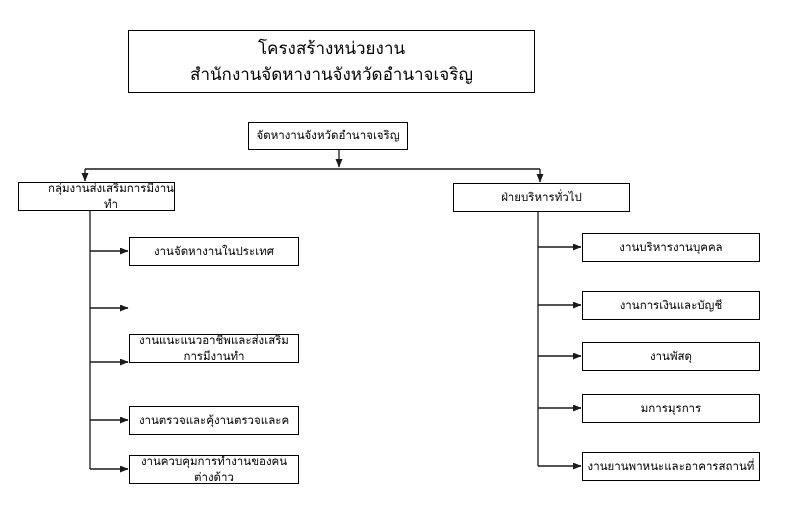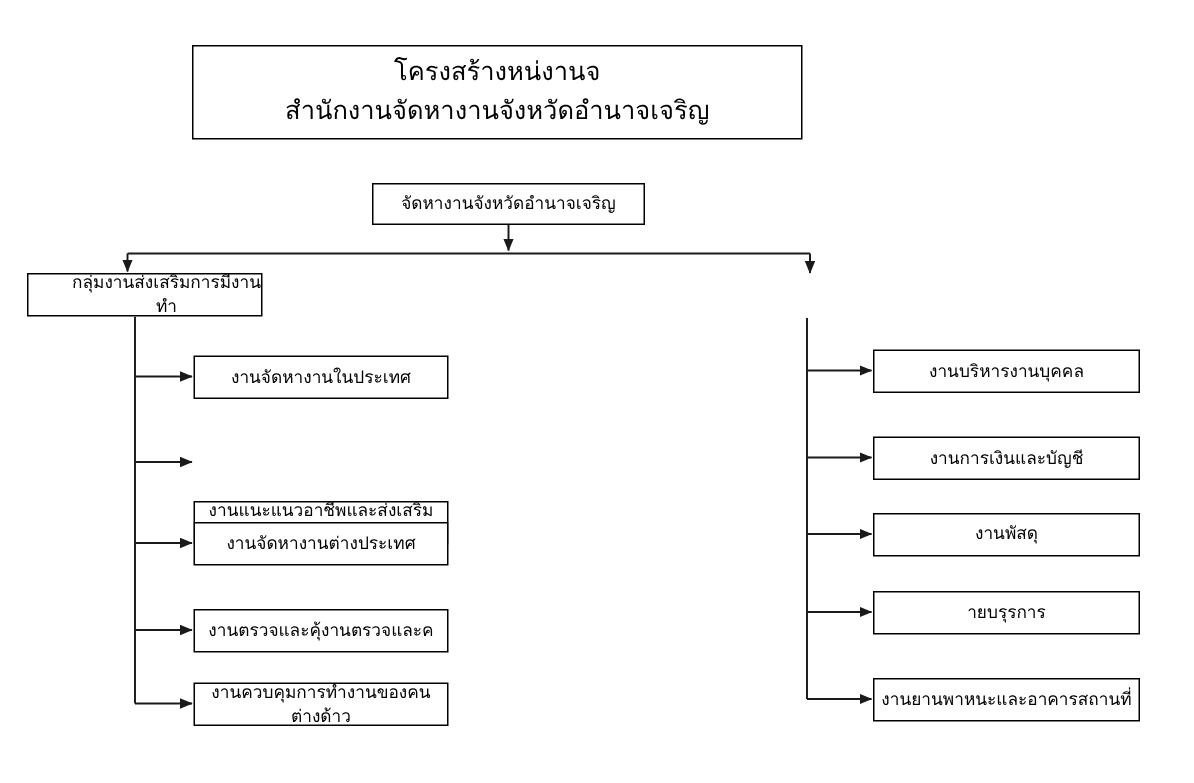--- a/index.html
+++ b/index.html
@@ -32,32 +32,32 @@
     text-align: center;
     line-height: 1.35;
   }
   .title-box {
     left: 128px; top: 30px; width: 407px; height: 63px;
     flex-direction: column;
     font-size: 17px;
     gap: 3px;
   }
   .root-box {
-    left: 248px; top: 122px; width: 182px; height: 28px;
+    left: 248px; top: 122px; width: 160px; height: 28px;
     font-size: 11.5px;
   }
   .branch-box { font-size: 11.5px; height: 29px; }
   .branch-left  { left: 18px;  top: 182px; width: 157px; padding-left: 29px; }
   .branch-right { left: 453px; top: 183px; width: 177px; }
   .child { font-size: 11.5px; height: 29px; padding: 0 4px; }
   .child-left  { left: 129px; width: 170px; }
   .child-right { left: 582px; width: 178px; }
   .cl-0 { top: 237px; } .cl-1 { top: 294px; margin-top: 40px; } .cl-2 { top: 348px; }
   .cl-3 { top: 406px; } .cl-4 { top: 455px; }
-  .cr-0 { top: 233px; } .cr-1 { top: 291px; } .cr-2 { top: 342px; font-family: Liberation Mono, monospace; }
+  .cr-0 { top: 233px; } .cr-1 { top: 291px; } .cr-2 { top: 342px; }
   .cr-3 { top: 394px; } .cr-4 { top: 452px; }
 </style>
 </head>
 <body>
 
 <div class="canvas">
 
   <svg class="connectors" viewBox="0 0 796 522" xmlns="http://www.w3.org/2000/svg">
     <defs>
       <marker id="arrow" markerWidth="9" markerHeight="8" refX="8" refY="3.5" orient="auto" markerUnits="userSpaceOnUse">
@@ -84,33 +84,33 @@
     <line x1="538" y1="212" x2="538" y2="466"></line>
 
     <line x1="538" y1="247" x2="581" y2="247" marker-end="url(#arrow)"></line>
     <line x1="538" y1="305" x2="581" y2="305" marker-end="url(#arrow)"></line>
     <line x1="538" y1="356" x2="581" y2="356" marker-end="url(#arrow)"></line>
     <line x1="538" y1="408" x2="581" y2="408" marker-end="url(#arrow)"></line>
     <line x1="538" y1="466" x2="581" y2="466" marker-end="url(#arrow)"></line>
   </svg>
 
   <div class="box title-box">
-    <div>โครงสร้างหน่งานจ</div>
+    <div>โครงสร้างหน่วยงาน</div>
     <div>สำนักงานจัดหางานจังหวัดอำนาจเจริญ</div>
   </div>
 
   <div class="box root-box">จัดหางานจังหวัดอำนาจเจริญ</div>
 
   <div class="box branch-box branch-left">กลุ่มงานส่งเสริมการมีงานทำ</div>
+  <div class="box branch-box branch-right">ฝ่ายบริหารทั่วไป</div>
 
   <div class="box child child-left cl-0">งานจัดหางานในประเทศ</div>
   <div class="box child child-left cl-1">งานแนะแนวอาชีพและส่งเสริมการมีงานทำ</div>
-  <div class="box child child-left cl-2">งานจัดหางานต่างประเทศ</div>
   <div class="box child child-left cl-3">งานตรวจและคุ้งานตรวจและค</div>
   <div class="box child child-left cl-4">งานควบคุมการทำงานของคนต่างด้าว</div>
 
   <div class="box child child-right cr-1">งานการเงินและบัญชี</div>
   <div class="box child child-right cr-0">งานบริหารงานบุคคล</div>
   <div class="box child child-right cr-2">งานพัสดุ</div>
-  <div class="box child child-right cr-3">ายบรุรการ</div>
+  <div class="box child child-right cr-3">มการมุรการ</div>
   <div class="box child child-right cr-4">งานยานพาหนะและอาคารสถานที่</div>
 
 </div>
 
 </body></html>

